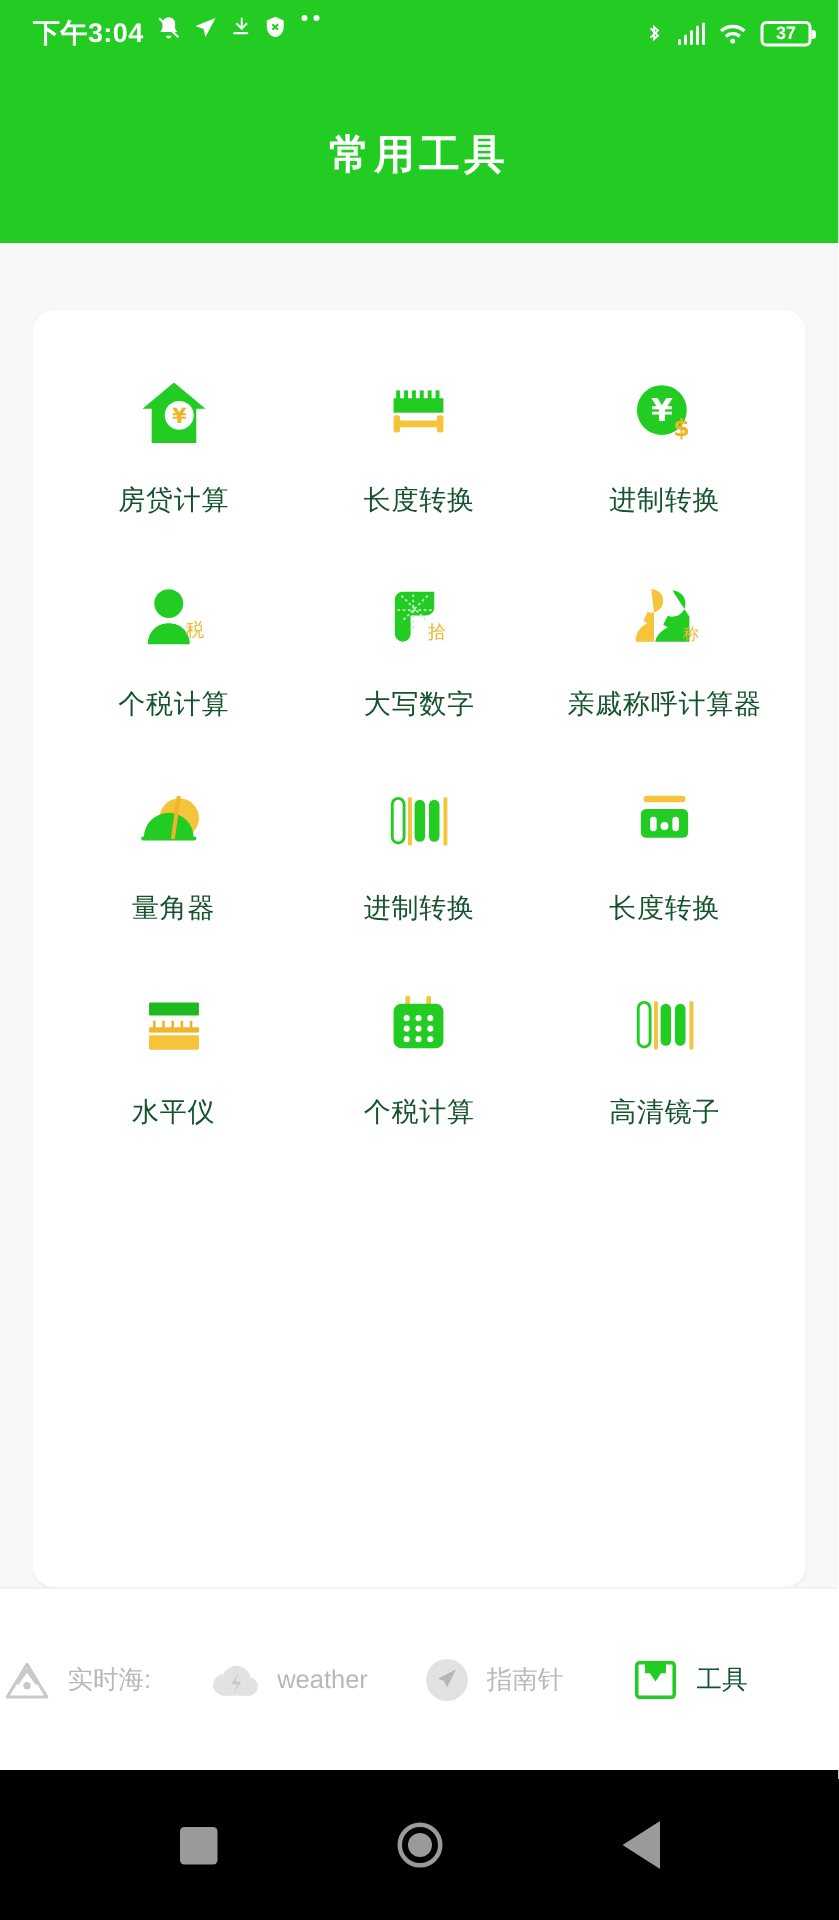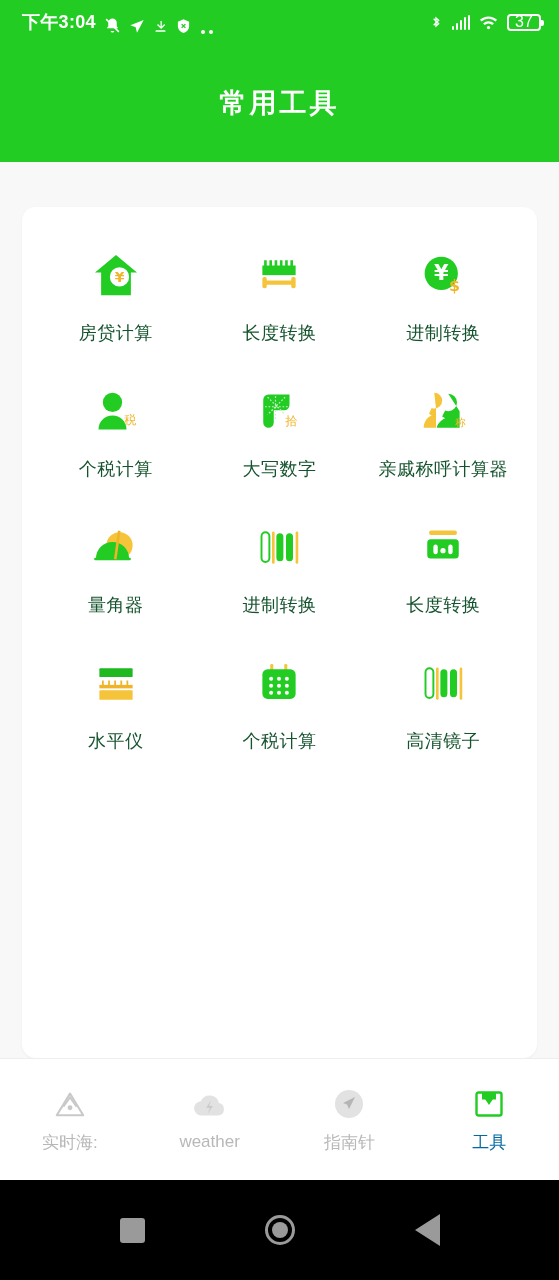--- a/index.html
+++ b/index.html
@@ -9,32 +9,32 @@
     font-family:"Liberation Sans","DejaVu Sans",sans-serif;
     position:relative;
   }
 
   
   .statusbar{
     height:44px; background:#22cc22; color:#ffffff;
     display:flex; align-items:center; justify-content:space-between;
     padding:0 18px 0 22px;
   }
-  .sb-left{ display:flex; align-items:flex-end; gap:8px; }
+  .sb-left{ display:flex; align-items:flex-start; gap:8px; }
   .sb-time{ font-size:18px; font-weight:600; letter-spacing:.3px; white-space:nowrap; }
   .sb-right{ display:flex; align-items:center; gap:9px; }
   .sb-ic{ display:inline-flex; align-items:center; justify-content:center; }
   .dots{ display:flex; gap:4px; align-items:center; margin-left:2px; }
   .dots i{ width:4px; height:4px; border-radius:50%; background:#fff; display:block; }
 
   .batt{ position:relative; width:34px; height:17px; border:2px solid #fff; border-radius:4px;
          display:flex; align-items:center; justify-content:center; }
   .batt:after{ content:""; position:absolute; right:-5px; top:4.5px; width:3px; height:6px;
                background:#fff; border-radius:0 2px 2px 0; }
-  .batt span{ font-size:16px; font-weight:400; color:#fff; line-height:1; }
+  .batt span{ font-size:12px; font-weight:700; color:#fff; line-height:1; }
 
   .sig{ display:flex; align-items:flex-end; gap:1.5px; height:15px; }
   .sig i{ width:2.5px; background:#fff; display:block; border-radius:1px; }
   .sig i:nth-child(1){ height:4px; }
   .sig i:nth-child(2){ height:7px; }
   .sig i:nth-child(3){ height:10px; }
   .sig i:nth-child(4){ height:13px; }
   .sig i:nth-child(5){ height:15px; }
 
   
@@ -59,24 +59,24 @@
   .tile .ic{ width:62px; height:62px; display:flex; align-items:center; justify-content:center; }
   .tile .lb{ margin-top:14px; font-size:18px; color:#14532d; letter-spacing:.5px;
              text-align:center; white-space:nowrap; }
 
   
   .tabbar{
     position:absolute; left:0; right:0; bottom:100px; height:122px;
     background:#fff; border-top:1px solid #eeeeee;
     display:flex; align-items:center;
   }
-  .tab{ flex:1; display:flex; flex-direction:column; align-items:center; cursor:pointer; gap:9px; }
+  .tab{ flex:1; display:flex; flex-direction:row; align-items:center; cursor:pointer; gap:9px; }
   .tab .tic{ width:36px; height:36px; display:flex; align-items:center; justify-content:center; }
   .tab .tlb{ font-size:17px; color:#b8b8b8; white-space:nowrap; }
-  .tab.active .tlb{ color:#0369a1; }
+  .tab.active .tlb{ color:#14532d; }
 
   
   .navbar{
     position:absolute; left:0; right:0; bottom:0; height:100px; background:#000000;
     display:flex; align-items:center; justify-content:center; gap:120px;
   }
   .nv-sq{ width:25px; height:25px; background:#9a9a9a; border-radius:3px; }
   .nv-ci{ width:30px; height:30px; border:3px solid #9a9a9a; border-radius:50%;
           display:flex; align-items:center; justify-content:center; }
   .nv-ci i{ width:16px; height:16px; background:#9a9a9a; border-radius:50%; display:block; }

